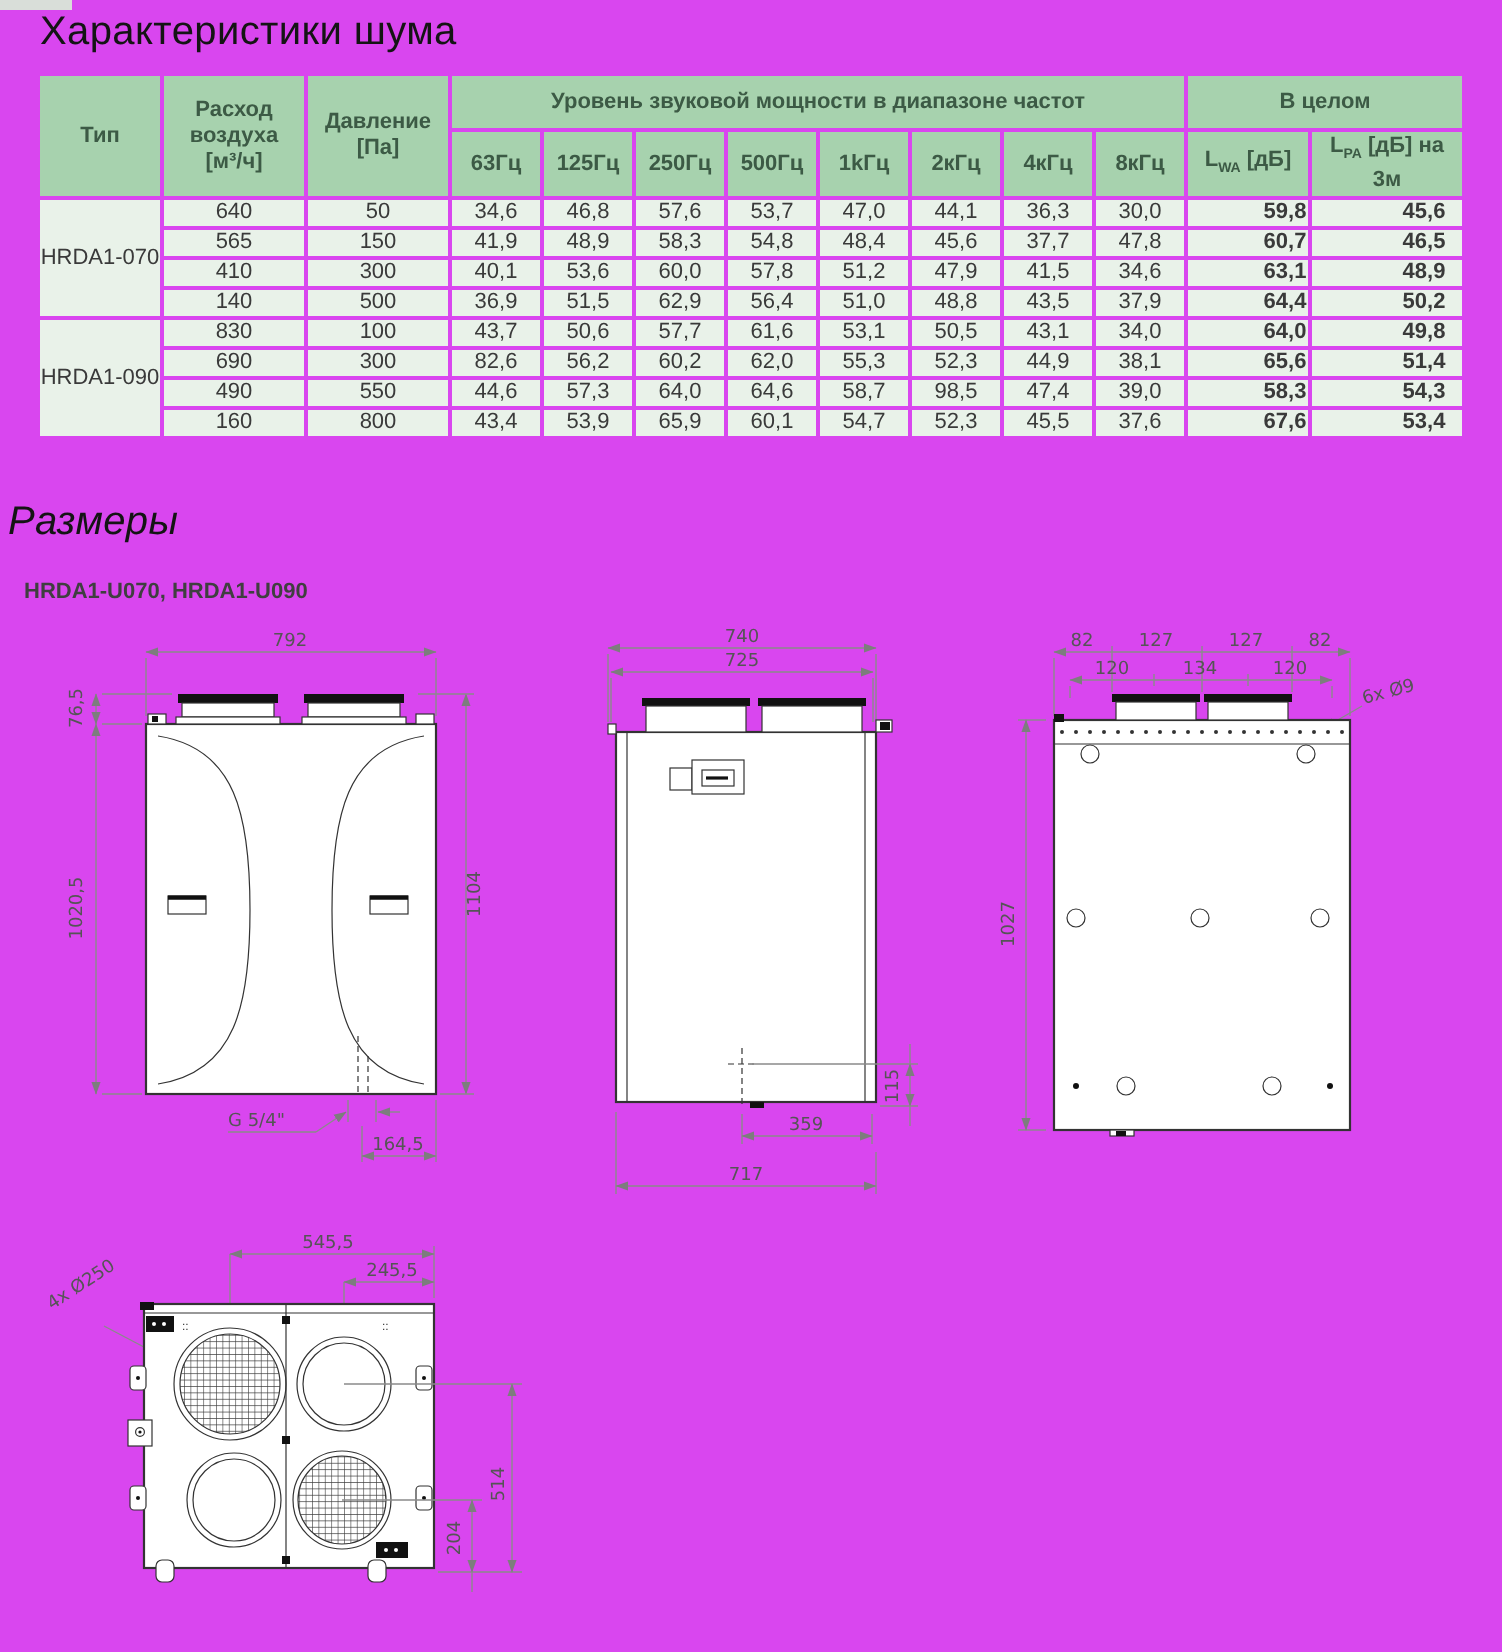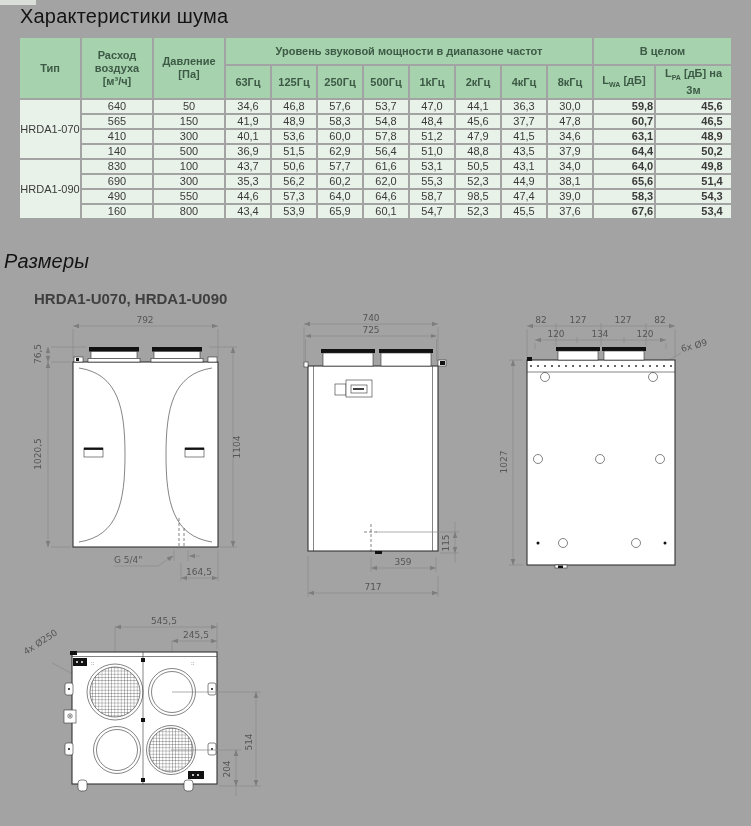--- a/index.html
+++ b/index.html
@@ -1,21 +1,21 @@
 <!DOCTYPE html>
 <html><head>
 <meta charset="utf-8">
 <style>
   html,body{margin:0;padding:0;background:#fff;}
-  .page{position:relative;width:751px;height:826px;background:#a3a3a3;font-family:"Liberation Sans",sans-serif;overflow:hidden;}
+  .page{position:relative;width:751px;height:826px;background:#d946ef;font-family:"Liberation Sans",sans-serif;overflow:hidden;}
   .corner-artifact{position:absolute;left:0;top:0;width:36px;height:5px;background:#d9ded9;}
   .sec-title{position:absolute;font-size:20px;font-weight:400;color:#141414;letter-spacing:.2px;}
   .t1{left:20px;top:5px;}
   .t2{left:4px;top:250px;font-style:italic;}
-  .models{position:absolute;left:34px;top:290px;font-size:15px;font-weight:bold;color:#3f3f3f;}
+  .models{position:absolute;left:12px;top:290px;font-size:11px;font-weight:bold;color:#3f3f3f;}
   table.noise{position:absolute;left:18px;top:36px;border-collapse:separate;border-spacing:2px;table-layout:fixed;}
   table.noise th,table.noise td{padding:0;text-align:center;vertical-align:middle;overflow:hidden;}
   table.noise thead th{background:#a7d2ae;color:#3c5a45;font-size:11px;font-weight:bold;line-height:13px;padding:1px 3px;}
   table.noise thead tr.r1 th{height:24px;}
   table.noise thead tr.r2 th{height:28px;}
   table.noise tbody td{background:#e9f2e9;color:#3a3a3a;font-size:11px;height:13px;line-height:13px;}
   table.noise tbody td.ov{font-weight:bold;padding-left:37px;}
   table.noise sub{font-size:7px;}
   svg{position:absolute;overflow:visible;}
   .bw{stroke:#333;stroke-width:1.1;fill:#fff;}
@@ -141,21 +141,21 @@
           <td>53,1</td>
           <td>50,5</td>
           <td>43,1</td>
           <td>34,0</td>
           <td class="ov">64,0</td>
           <td class="ov">49,8</td>
         </tr>
         <tr>
           <td>690</td>
           <td>300</td>
-          <td>35,3</td>
+          <td>82,6</td>
           <td>56,2</td>
           <td>60,2</td>
           <td>62,0</td>
           <td>55,3</td>
           <td>52,3</td>
           <td>44,9</td>
           <td>38,1</td>
           <td class="ov">65,6</td>
           <td class="ov">51,4</td>
         </tr>

